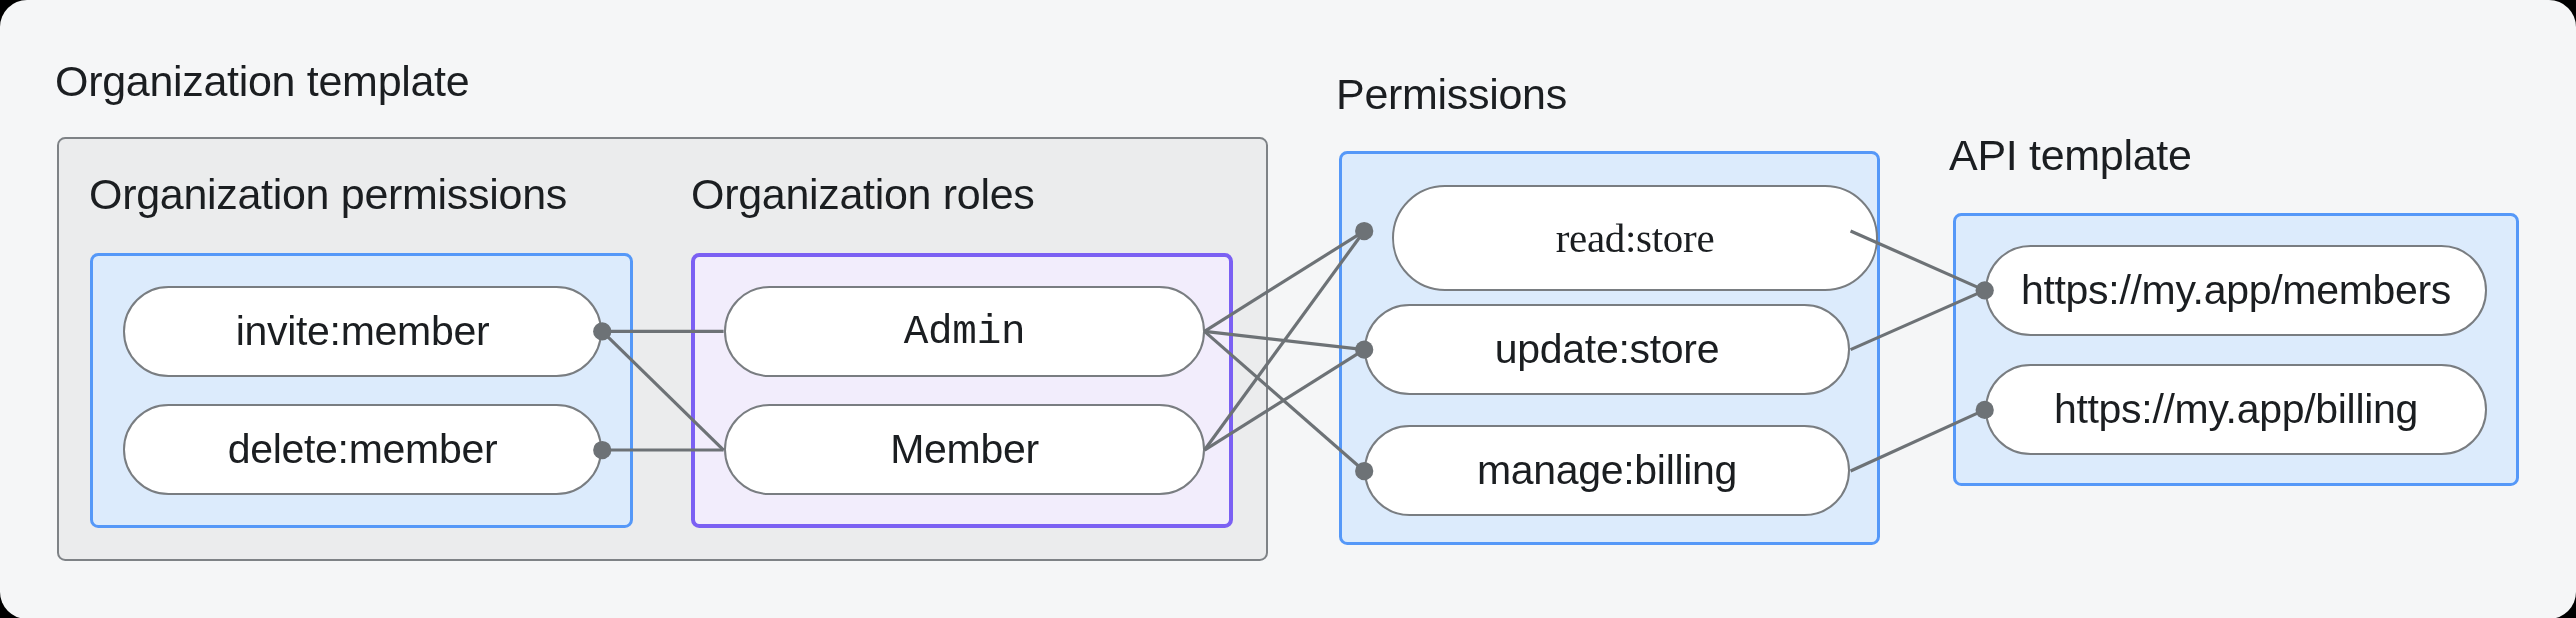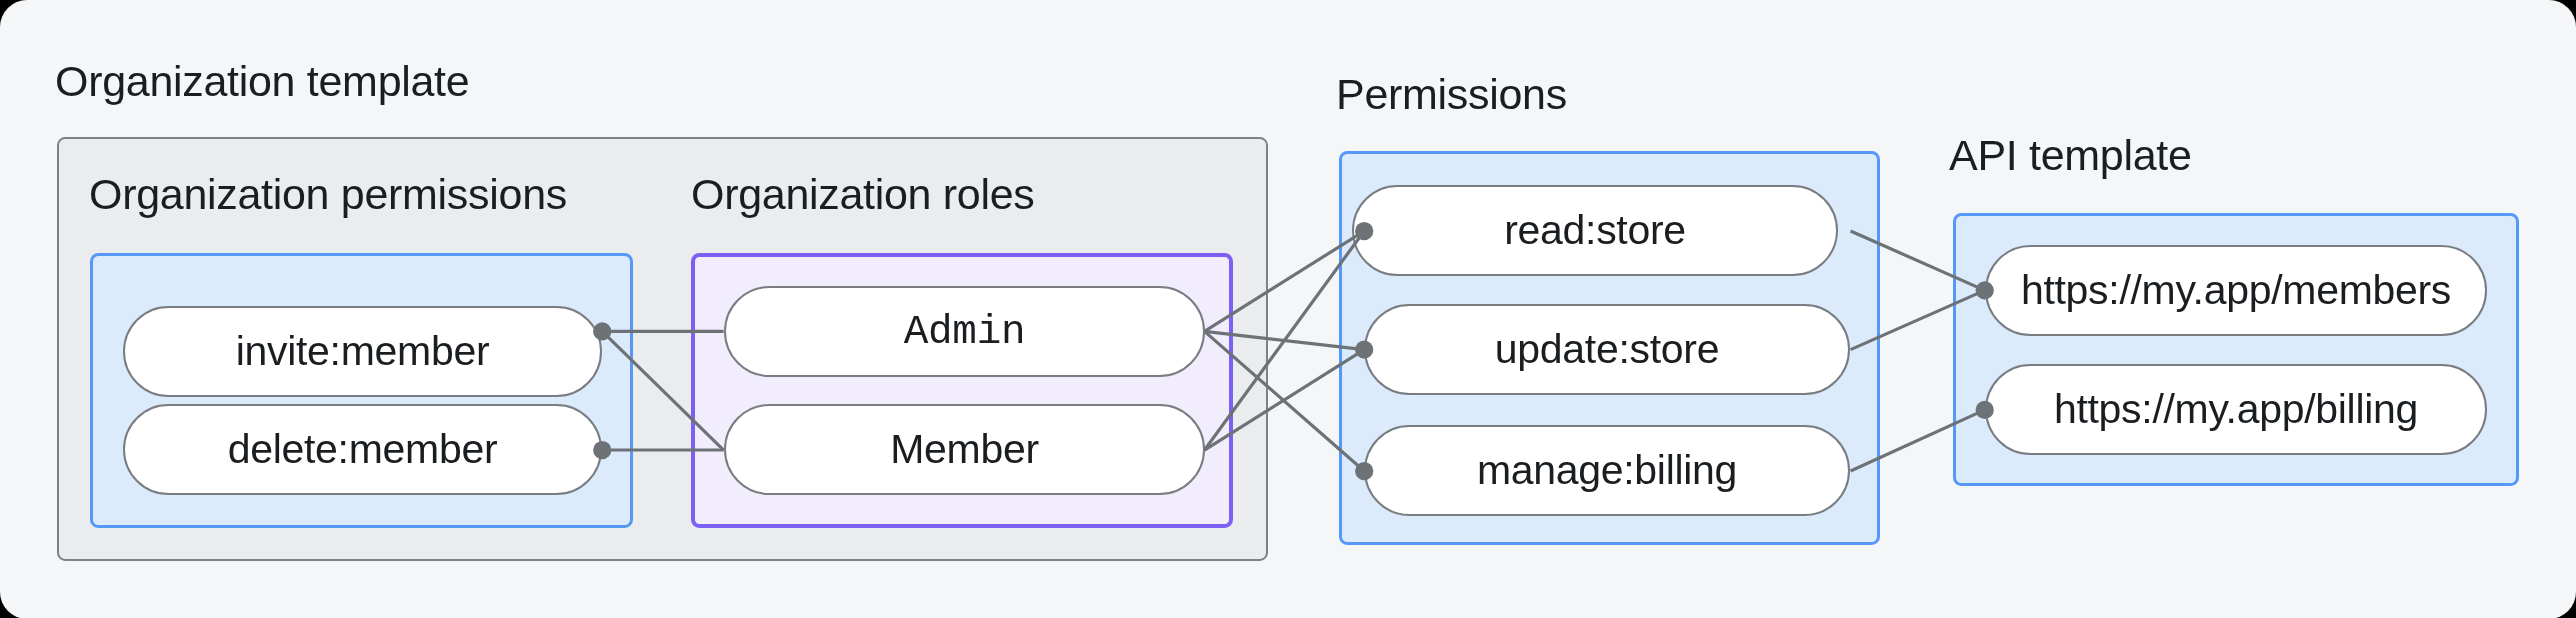--- a/index.html
+++ b/index.html
@@ -77,21 +77,21 @@
 <div class="canvas">
 
   <div class="label" style="left:55px; top:57px;">Organization template</div>
 
   <div class="box gray" style="left:57px; top:137px; width:1211px; height:424px;"></div>
 
   <div class="label" style="left:89px; top:170px;">Organization permissions</div>
 
   <div class="box blue" style="left:90px; top:253px; width:543px; height:275px;"></div>
 
-  <div class="pill" style="left:123px; top:286px; width:479px; height:91px;margin-top:20px;">
+  <div class="pill" style="left:123px; top:286px; width:479px; height:91px;">
     <span>invite:member</span>
   </div>
 
   <div class="pill" style="left:123px; top:404px; width:479px; height:91px;">
     <span>delete:member</span>
   </div>
 
   <div class="label" style="left:691px; top:170px;">Organization roles</div>
 
   <div class="box purple" style="left:691px; top:253px; width:542px; height:275px;"></div>
@@ -101,21 +101,21 @@
   </div>
 
   <div class="pill" style="left:724px; top:404px; width:481px; height:91px;">
     <span>Member</span>
   </div>
 
   <div class="label" style="left:1336px; top:70px;">Permissions</div>
 
   <div class="box blue" style="left:1339px; top:151px; width:541px; height:394px;"></div>
 
-  <div class="pill" style="left:1352px; top:185px; width:486px; height:91px;">
+  <div class="pill" style="left:1392px; top:185px; width:486px; height:106px;font-family:Liberation Serif, serif;">
     <span>read:store</span>
   </div>
 
   <div class="pill" style="left:1364px; top:304px; width:486px; height:91px;">
     <span>update:store</span>
   </div>
 
   <div class="pill" style="left:1364px; top:425px; width:486px; height:91px;">
     <span>manage:billing</span>
   </div>

